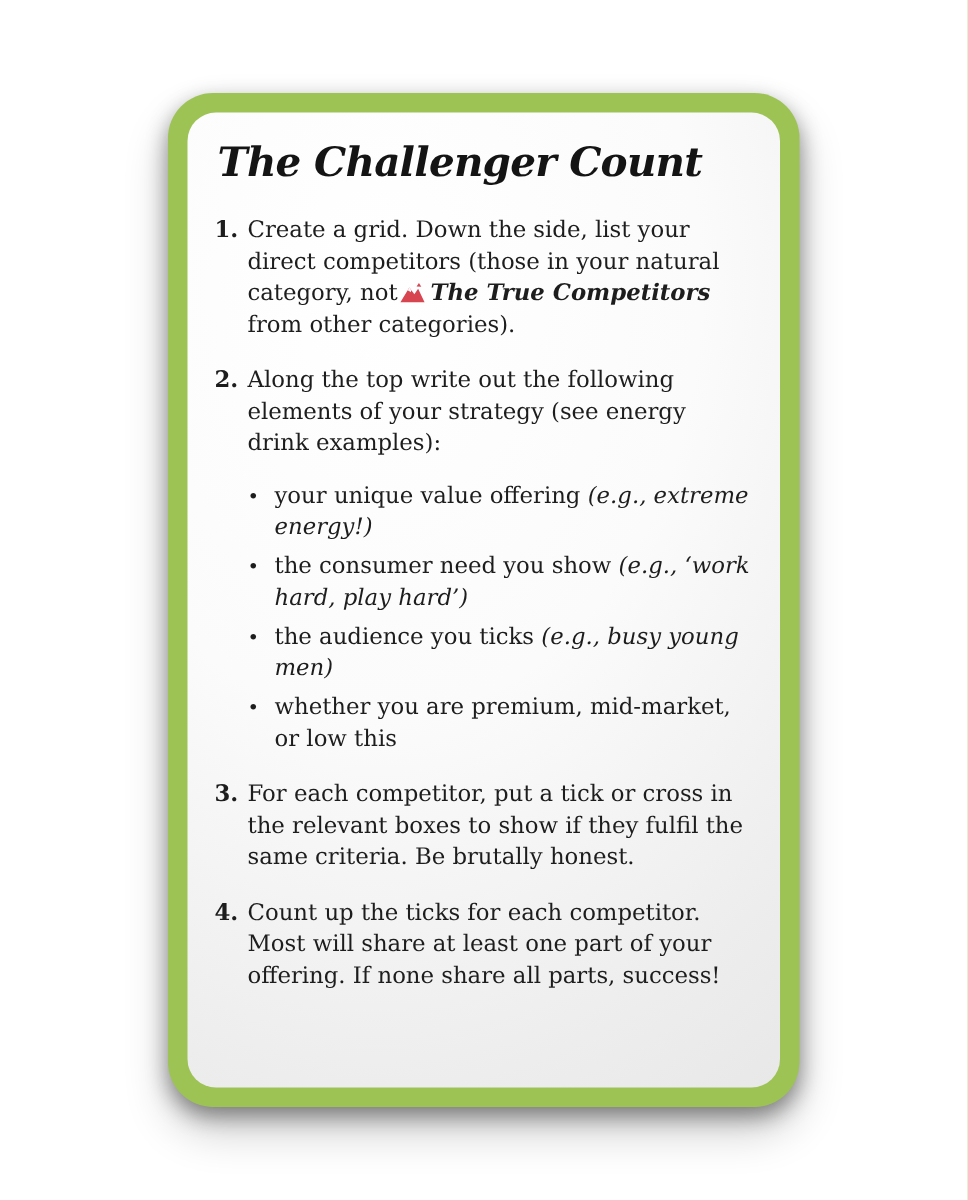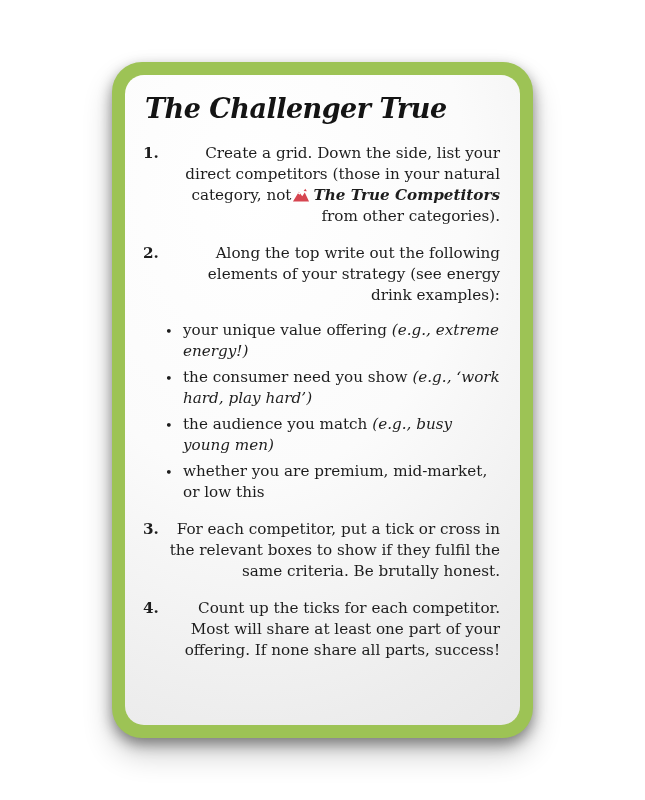--- a/index.html
+++ b/index.html
@@ -38,21 +38,21 @@
   }
 
   .content {
     font-size: 15.2px;
     line-height: 21px;
   }
 
   .step { display: flex; margin-top: 16px; }
   .step.first { margin-top: 19px; }
   .num { width: 22px; flex-shrink: 0; font-weight: bold; }
-  .step-body { flex: 1; text-align: right; }
+  .step-body { flex: 1; }
 
   .bullets { margin: 14px 0 0 22px; }
   .bullet { display: flex; margin-top: 5px; }
   .bullet:first-child { margin-top: 0; }
   .dot { width: 18px; flex-shrink: 0; font-size: 13px; padding-top: 1px; }
   .bullet-body { flex: 1; }
 
   .tip, .followup { margin: 14px 0 0 22px; }
   .tip { font-style: italic; }
 
@@ -61,21 +61,21 @@
 
   .inline-icon { display: inline-block; vertical-align: -2px; margin: 0 3px 0 1px; line-height: 0; }
   .inline-icon svg { display: inline-block; }
 </style>
 </head>
 <body>
 
 <div class="card">
   <div class="card-inner">
 
-    <h1 class="title">The Challenger True</h1>
+    <h1 class="title">The Challenger Count</h1>
 
     <div class="content">
 
       <div class="step first">
         <span class="num">1.</span>
         <div class="step-body"><span>Create a grid. Down the side, list your direct competitors (those in your natural category, not</span><span class="inline-icon"><svg width="18" height="14" viewBox="0 0 20 16">
                 <path d="M13.1 3.4 L14.9 0.8 L16.7 3.6 Z" fill="#d64550"></path>
                 <path d="M0.8 15.5 L7.6 4.2 L11.4 9.4 L14.3 5.2 L19.2 15.5 Z" fill="#d64550"></path>
                 <path d="M6.2 6.6 L7.6 4.2 L9.2 6.4 L8.4 7.8 L7.3 6.6 Z" fill="#ffffff"></path>
               </svg></span><span class="bi">The True Competitors</span><span> from other categories).</span></div>
@@ -90,21 +90,21 @@
         <div class="bullet">
           <span class="dot">•</span>
           <div class="bullet-body"><span>your unique value offering </span><span class="it">(e.g., extreme energy!)</span></div>
         </div>
         <div class="bullet">
           <span class="dot">•</span>
           <div class="bullet-body"><span>the consumer need you show </span><span class="it">(e.g., ‘work hard, play hard’)</span></div>
         </div>
         <div class="bullet">
           <span class="dot">•</span>
-          <div class="bullet-body"><span>the audience you match </span><span class="it">(e.g., busy young men)</span></div>
+          <div class="bullet-body"><span>the audience you ticks </span><span class="it">(e.g., busy young men)</span></div>
         </div>
         <div class="bullet">
           <span class="dot">•</span>
           <div class="bullet-body"><span>whether you are premium, mid-market, or low this</span></div>
         </div>
       </div>
 
       <div class="step">
         <span class="num">3.</span>
         <div class="step-body"><span>For each competitor, put a tick or cross in the relevant boxes to show if they fulfil the same criteria. Be brutally honest.</span></div>

